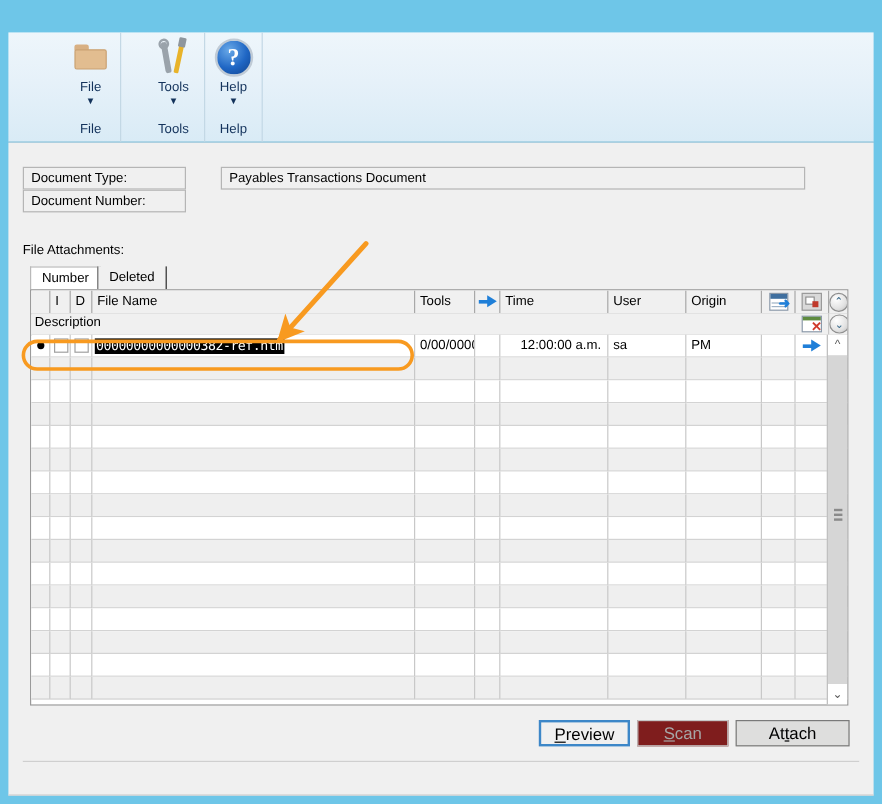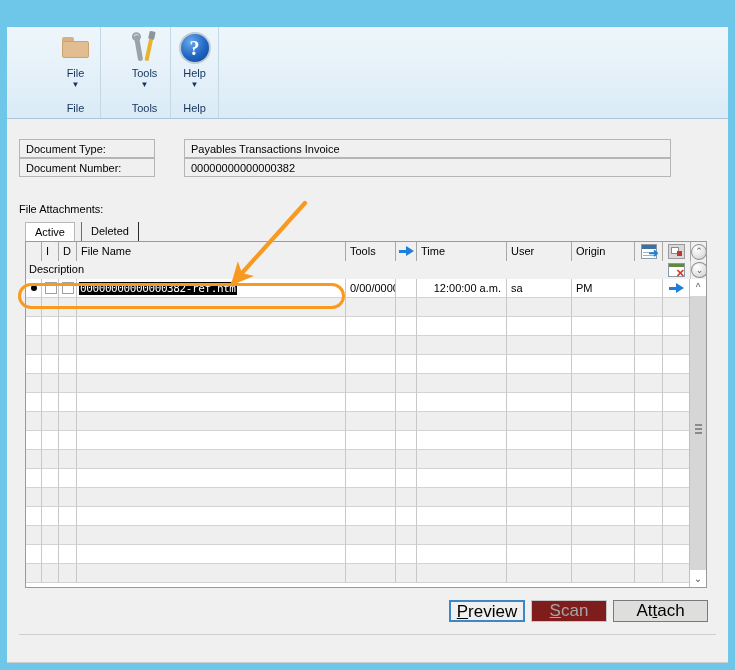--- a/index.html
+++ b/index.html
@@ -562,21 +562,21 @@
   }
   #sb-grip i {
     display: block; width: 7px; height: 2px; background: #8a8a8a; margin-bottom: 2px;
   }
 
   
   .btm-btn {
     position: absolute;
     top: 481px;
     height: 22px;
-    font-size: 17px;
+    font-size: 14px;
     background: #e4e4e4;
     border: 1px solid #9a9a9a;
     box-sizing: border-box;
     text-align: center;
     line-height: 20px;
     color: #000;
   }
   #btn-preview {
     left: 442px; width: 76px;
     background: #f0f0f0;
@@ -649,32 +649,31 @@
       <div class="rb-label">Help</div>
       <div class="rb-caret">▼</div>
       <div class="rb-footer">Help</div>
     </div>
   </div>
 
   <div id="content">
 
     <div class="field-row" id="row-doctype">
       <div class="field-label">Document Type:</div>
-      <div class="field-value">Payables Transactions Invoice</div>
+      <div class="field-value">Payables Transactions Document</div>
     </div>
 
     <div class="field-row" id="row-docnum">
       <div class="field-label">Document Number:</div>
-      <div class="field-value">00000000000000382</div>
     </div>
 
     <div id="file-attach-label">File Attachments:</div>
 
     <div id="tabs">
-      <div class="tab" id="tab-active">Active</div>
+      <div class="tab" id="tab-active">Number</div>
       <div class="tab" id="tab-deleted">Deleted</div>
     </div>
 
     <div id="grid">
 
       <div id="ghead">
         <div class="gcell c-mark"></div>
         <div class="gcell c-i">I</div>
         <div class="gcell c-d">D</div>
         <div class="gcell c-name">File Name</div>

